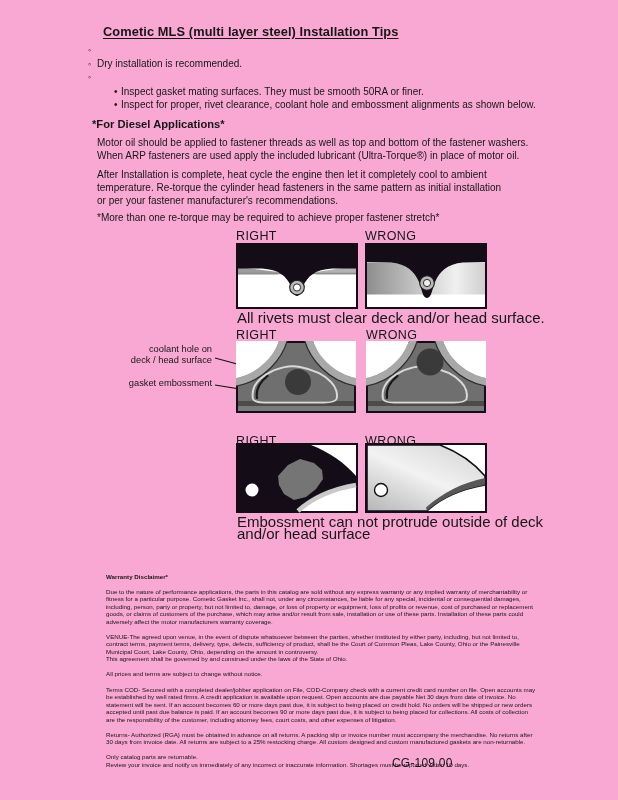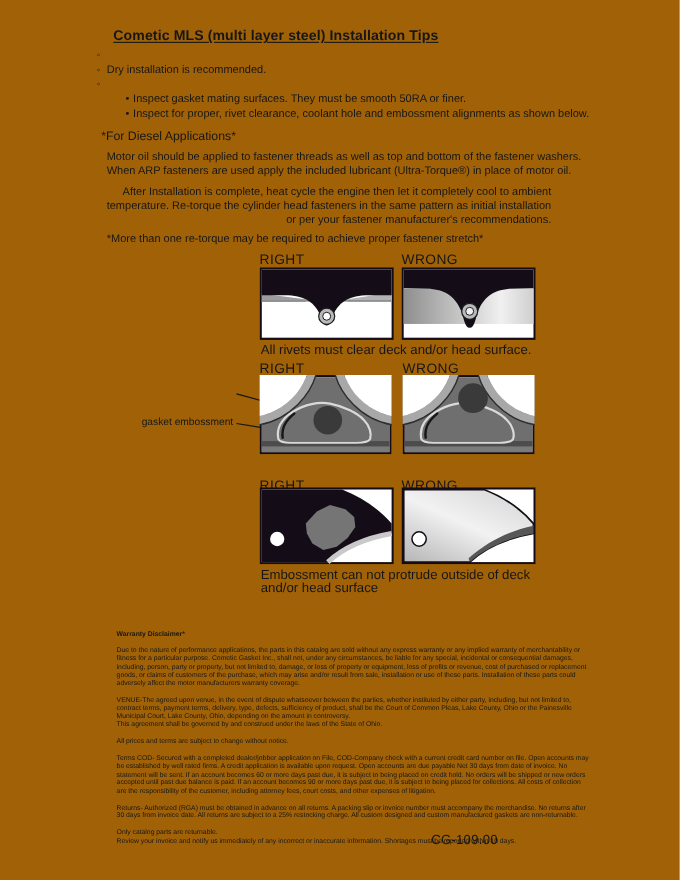--- a/index.html
+++ b/index.html
@@ -1,29 +1,29 @@
 <!DOCTYPE html>
 <html><head>
 <meta charset="utf-8">
 <style>
   html,body{margin:0;padding:0;background:#ffffff;}
-  .page{position:relative;width:618px;height:800px;background:#a16207;
+  .page{position:relative;width:618px;height:800px;background:#f9a8d4;
         font-family:"Liberation Sans","DejaVu Sans",sans-serif;color:#161616;overflow:hidden;}
   .abs{position:absolute;}
   .title{left:103px;top:24px;font-size:12.8px;font-weight:bold;
          text-decoration:underline;text-underline-offset:2px;letter-spacing:.1px;}
   .bullets{left:88px;top:44px;font-size:10px;line-height:13.2px;}
   .brow{display:flex;align-items:baseline;}
   .omark{width:9px;font-size:9px;}
   .sub{margin-left:26px;}
   .dmark{width:7px;font-size:10px;}
-  .h2{left:92px;top:118px;font-size:11.2px;font-weight:normal;}
+  .h2{left:92px;top:118px;font-size:11.2px;font-weight:bold;}
   .para{left:97px;font-size:10px;line-height:13.2px;white-space:pre-line;}
   .dlabel{top:0;width:122px;font-size:12.5px;letter-spacing:.4px;}
-  .caption{font-size:12px;line-height:12px;white-space:pre-line;}
+  .caption{font-size:15px;line-height:12px;white-space:pre-line;}
   .sidelabel{font-size:9.3px;line-height:11px;text-align:right;width:120px;white-space:pre-line;}
   .disclaimer{left:106px;top:573px;width:462px;font-size:6.2px;line-height:7.55px;}
   .disclaimer .dh{font-weight:bold;margin-bottom:7px;}
   .disclaimer p{margin:0 0 7.5px 0;white-space:pre-line;}
   .doccode{left:392px;top:756px;font-size:12px;letter-spacing:.2px;}
   svg{display:block;}
 </style>
 </head>
 <body>
 
@@ -48,21 +48,21 @@
     </div>
     <div class="brow sub">
       <span class="dmark">•</span>
       <span>Inspect for proper, rivet clearance, coolant hole and embossment alignments as shown below.</span>
     </div>
   </div>
 
   <div class="abs h2">*For Diesel Applications*</div>
   <div class="abs para" style="top:136px;">Motor oil should be applied to fastener threads as well as top and bottom of the fastener washers.
 When ARP fasteners are used apply the included lubricant (Ultra-Torque®) in place of motor oil.</div>
-  <div class="abs para" style="top:168px;text-align:right;">After Installation is complete, heat cycle the engine then let it completely cool to ambient
+  <div class="abs para" style="top:168px;">After Installation is complete, heat cycle the engine then let it completely cool to ambient
 temperature. Re-torque the cylinder head fasteners in the same pattern as initial installation
 or per your fastener manufacturer's recommendations.</div>
   <div class="abs para" style="top:211px;">*More than one re-torque may be required to achieve proper fastener stretch*</div>
 
   <div class="abs dlabel" style="left:236px;top:229px;">RIGHT</div>
   <div class="abs dlabel" style="left:365px;top:229px;">WRONG</div>
 
   <div class="abs" style="left:236px;top:243px;">
     <svg width="122" height="66" viewBox="0 0 122 66">
       <rect x="1" y="1" width="120" height="64" fill="#ffffff" stroke="#140d17" stroke-width="2"></rect>
@@ -89,20 +89,22 @@
       <path d="M2,2 H120 V19 L98,19.5 C82,21 75,28 70,39 C67,46.5 66.5,55 62,55 C57.5,55 57,46.5 54,39 C49,28 42,21 26,19.5 L2,19 Z" fill="#140d17"></path>
       <circle cx="62" cy="40" r="7.3" fill="#b9b9b9" stroke="#1c1c1c" stroke-width="1.1"></circle>
       <circle cx="62" cy="40" r="3.6" fill="#efefef" stroke="#1c1c1c" stroke-width="0.9"></circle>
     </svg>
   </div>
   <div class="abs caption" style="left:237px;top:312px;">All rivets must clear deck and/or head surface.</div>
 
   <div class="abs dlabel" style="left:236px;top:328px;width:120px;">RIGHT</div>
   <div class="abs dlabel" style="left:366px;top:328px;width:120px;">WRONG</div>
 
+  <div class="abs sidelabel" style="left:92px;top:344px;">coolant hole on
+deck / head surface</div>
   <div class="abs sidelabel" style="left:92px;top:378px;">gasket embossment</div>
   <svg class="abs" style="left:108px;top:338px;" width="200" height="70" viewBox="0 0 200 70">
     <line x1="107" y1="20" x2="184" y2="41" stroke="#161616" stroke-width="1.1"></line>
     <line x1="107" y1="47" x2="150" y2="54" stroke="#161616" stroke-width="1.1"></line>
   </svg>
 
   <div class="abs" style="left:236px;top:341px;">
     <svg width="120" height="72" viewBox="0 0 120 72">
       <rect x="1" y="1" width="118" height="70" fill="#ffffff" stroke="#140d17" stroke-width="2"></rect>
       <rect x="2" y="2" width="116" height="68" fill="#6f6f6f"></rect>

